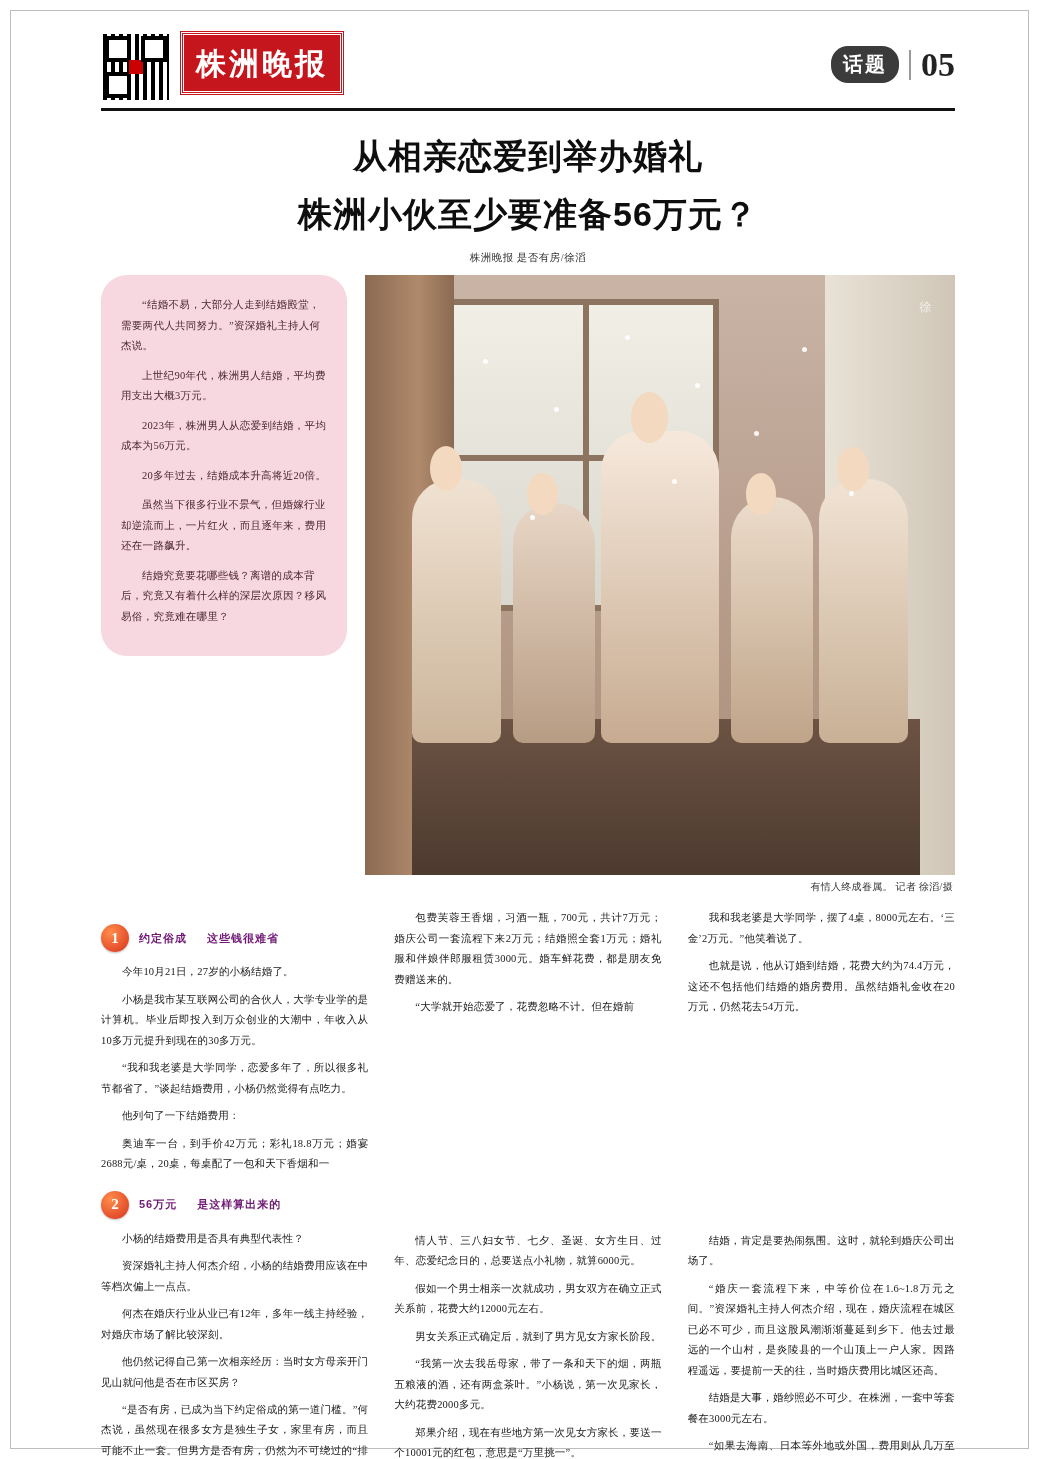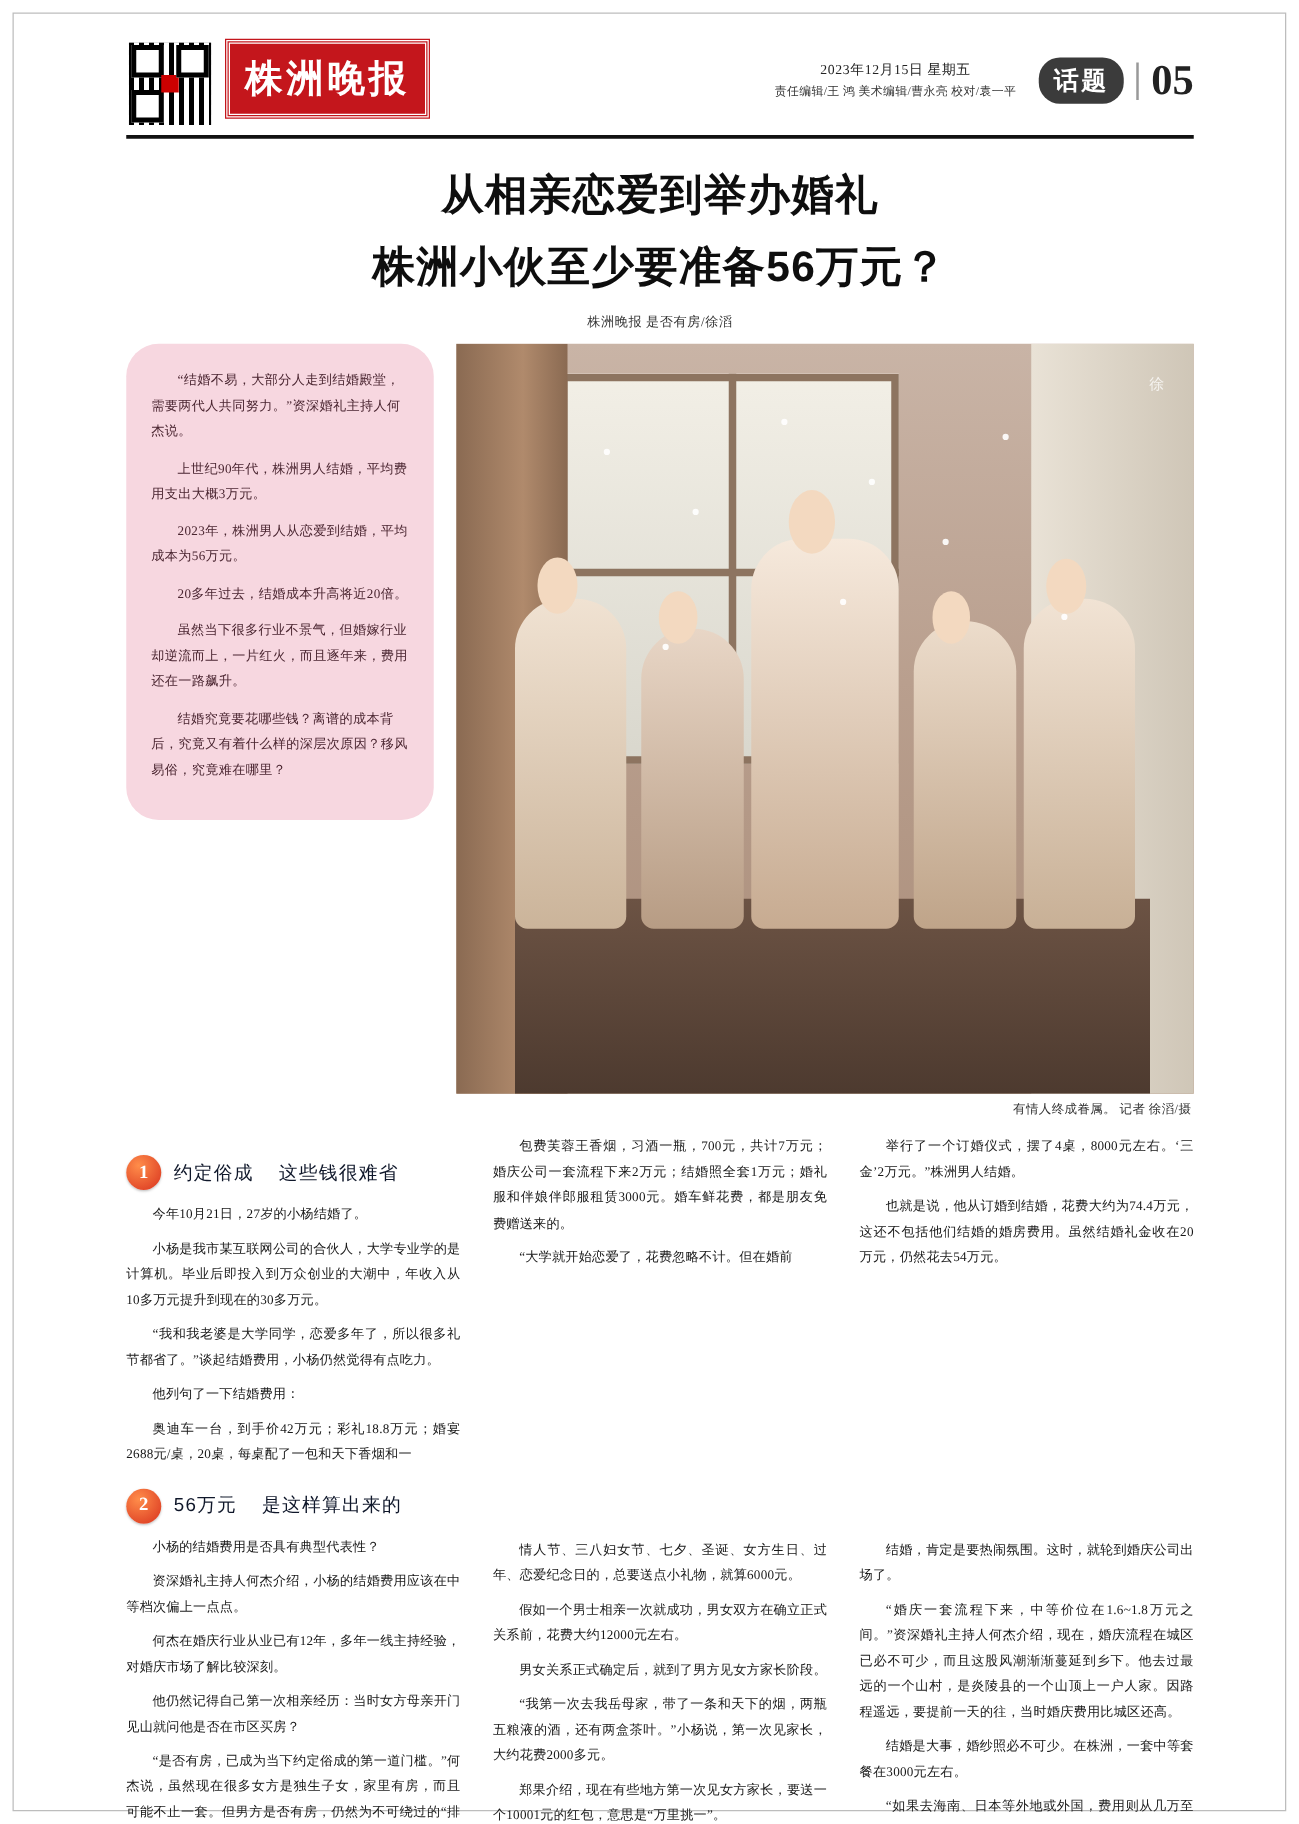--- a/index.html
+++ b/index.html
@@ -65,44 +65,40 @@
   .photo .sparkle{position:absolute;width:5px;height:5px;background:rgba(255,255,255,.9);border-radius:50%;}
   .photo .sign{position:absolute;right:4%;top:4%;color:rgba(255,255,255,.75);font-size:12px;}
   .photo-cap{font-size:10px;color:#333;text-align:right;padding:5px 2px 0 0;letter-spacing:.3px;}
 
   
   .cols{display:flex;gap:26px;margin-top:14px;}
   .col{width:295px;}
   .col p{font-size:10.5px;line-height:1.95;margin:0 0 7px 0;text-indent:2em;text-align:justify;letter-spacing:.2px;color:#181818;}
   .subhead{display:flex;align-items:center;gap:10px;margin:16px 0 10px 0;}
   .subhead .numcircle{position:relative;width:28px;height:28px;border-radius:50%;background:radial-gradient(circle at 35% 30%,#ff8d4a,#d8321e);color:#fff;font-weight:bold;font-size:15px;display:flex;align-items:center;justify-content:center;flex:none;box-shadow:0 1px 2px rgba(0,0,0,.25);}
-  .subhead .sh-text{font-family:"Liberation Sans",sans-serif;font-weight:normal;font-size:15px;color:#0f172a;letter-spacing:1px;}
+  .subhead .sh-text{font-family:"Liberation Sans",sans-serif;font-weight:bold;font-size:11px;color:#701a75;letter-spacing:1px;}
   .subhead .sh-text .sp{display:inline-block;width:20px;}
 </style>
 </head>
 <body>
 
 <div class="page">
   <div class="frame"></div>
 
   <div class="inner">
 
     <div class="masthead">
       <div class="mast-left">
         <div class="qr">
             <i></i>
             <u></u>
           </div>
         <div class="logo">株洲晚报</div>
       </div>
       <div class="mast-right">
-        <div class="mast-meta">
-          <div class="date">2023年12月15日 星期五</div>
-          <div class="credits">责任编辑/王 鸿  美术编辑/曹永亮  校对/袁一平</div>
-        </div>
         <div class="section-badge">
           <div class="sec">话题</div>
           <div class="bar"></div>
           <div class="num">05</div>
         </div>
       </div>
     </div>
 
     <div class="headline">
       <h1>从相亲恋爱到举办婚礼</h1>
@@ -187,21 +183,21 @@
         <p>情人节、三八妇女节、七夕、圣诞、女方生日、过年、恋爱纪念日的，总要送点小礼物，就算6000元。</p>
         <p>假如一个男士相亲一次就成功，男女双方在确立正式关系前，花费大约12000元左右。</p>
         <p>男女关系正式确定后，就到了男方见女方家长阶段。</p>
         <p>“我第一次去我岳母家，带了一条和天下的烟，两瓶五粮液的酒，还有两盒茶叶。”小杨说，第一次见家长，大约花费2000多元。</p>
         <p>郑果介绍，现在有些地方第一次见女方家长，要送一个10001元的红包，意思是“万里挑一”。</p>
         <p>她说，第一次见女方家长，多少要带点礼物上门，有些家庭的平均费用大约为2000~3000元，讲究的是一个心意，但如果太少，一般都会觉得“拿不出手”。</p>
 
       </div>
 
       <div class="col">
-        <p>举行了一个订婚仪式，摆了4桌，8000元左右。‘三金’2万元。”株洲男人结婚。</p>
+        <p>我和我老婆是大学同学，摆了4桌，8000元左右。‘三金’2万元。”他笑着说了。</p>
         <p>也就是说，他从订婚到结婚，花费大约为74.4万元，这还不包括他们结婚的婚房费用。虽然结婚礼金收在20万元，仍然花去54万元。</p>
 
         <div style="height:206px"></div>
 
         <p>结婚，肯定是要热闹氛围。这时，就轮到婚庆公司出场了。</p>
         <p>“婚庆一套流程下来，中等价位在1.6~1.8万元之间。”资深婚礼主持人何杰介绍，现在，婚庆流程在城区已必不可少，而且这股风潮渐渐蔓延到乡下。他去过最远的一个山村，是炎陵县的一个山顶上一户人家。因路程遥远，要提前一天的往，当时婚庆费用比城区还高。</p>
         <p>结婚是大事，婚纱照必不可少。在株洲，一套中等套餐在3000元左右。</p>
         <p>“如果去海南、日本等外地或外国，费用则从几万至几十万不等。”何杰说。</p>
 
       </div>

